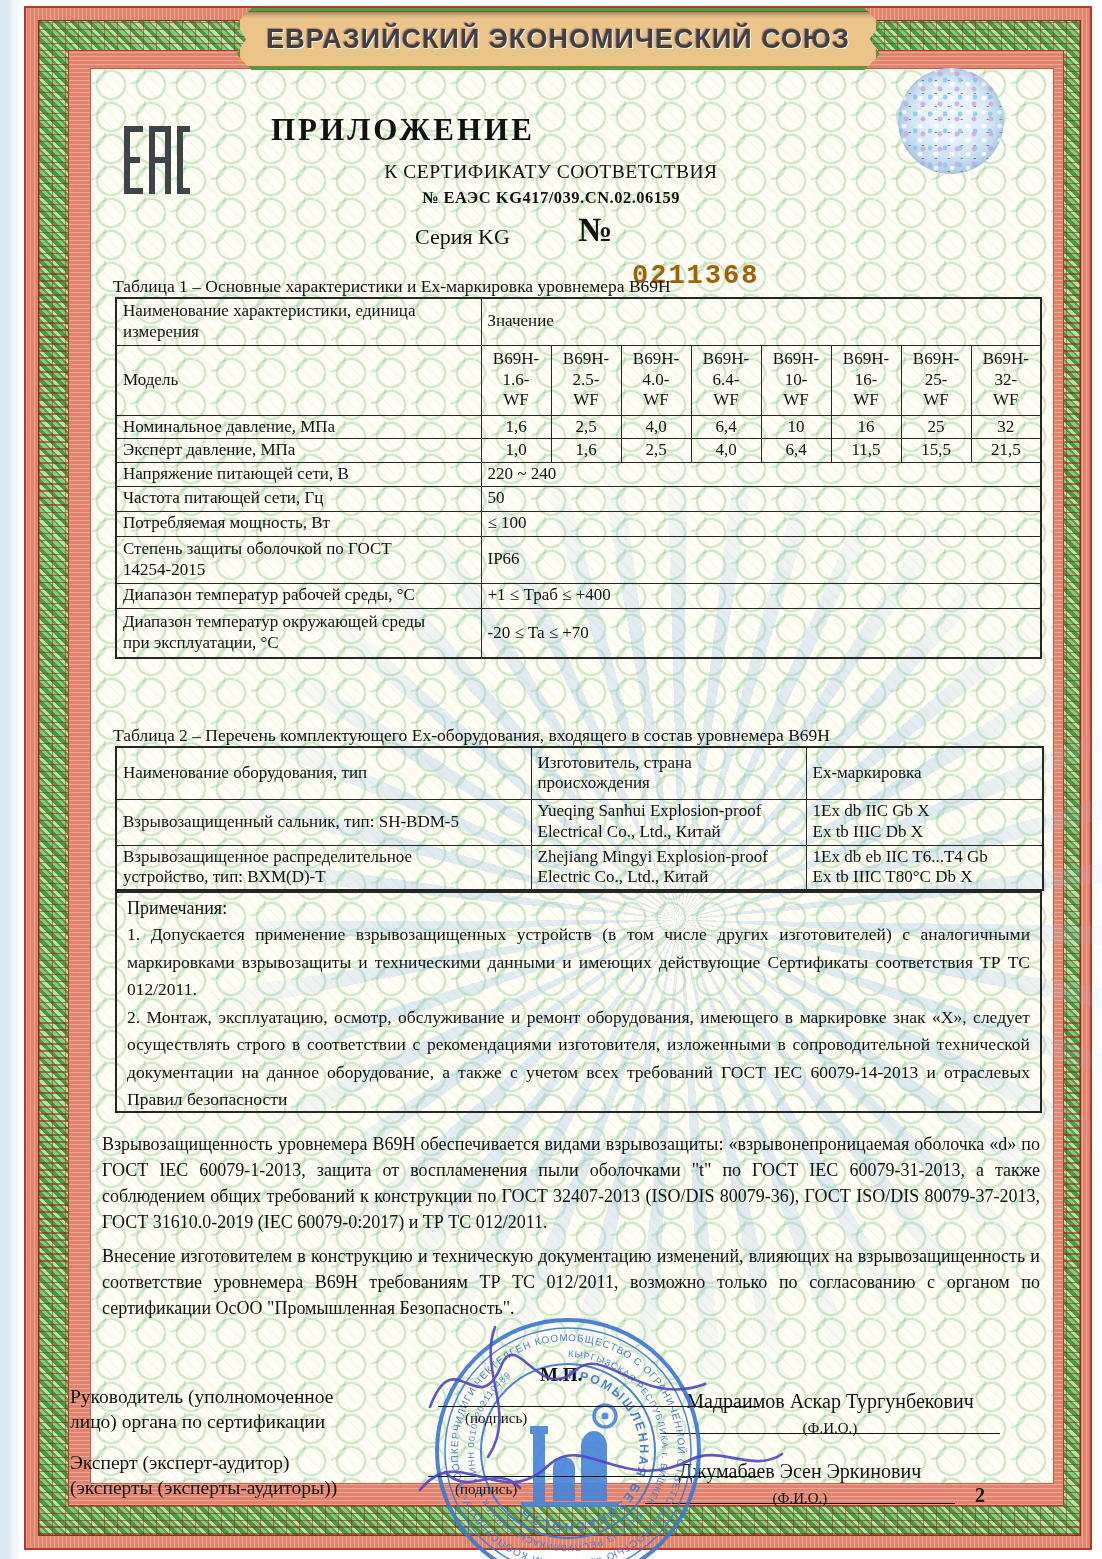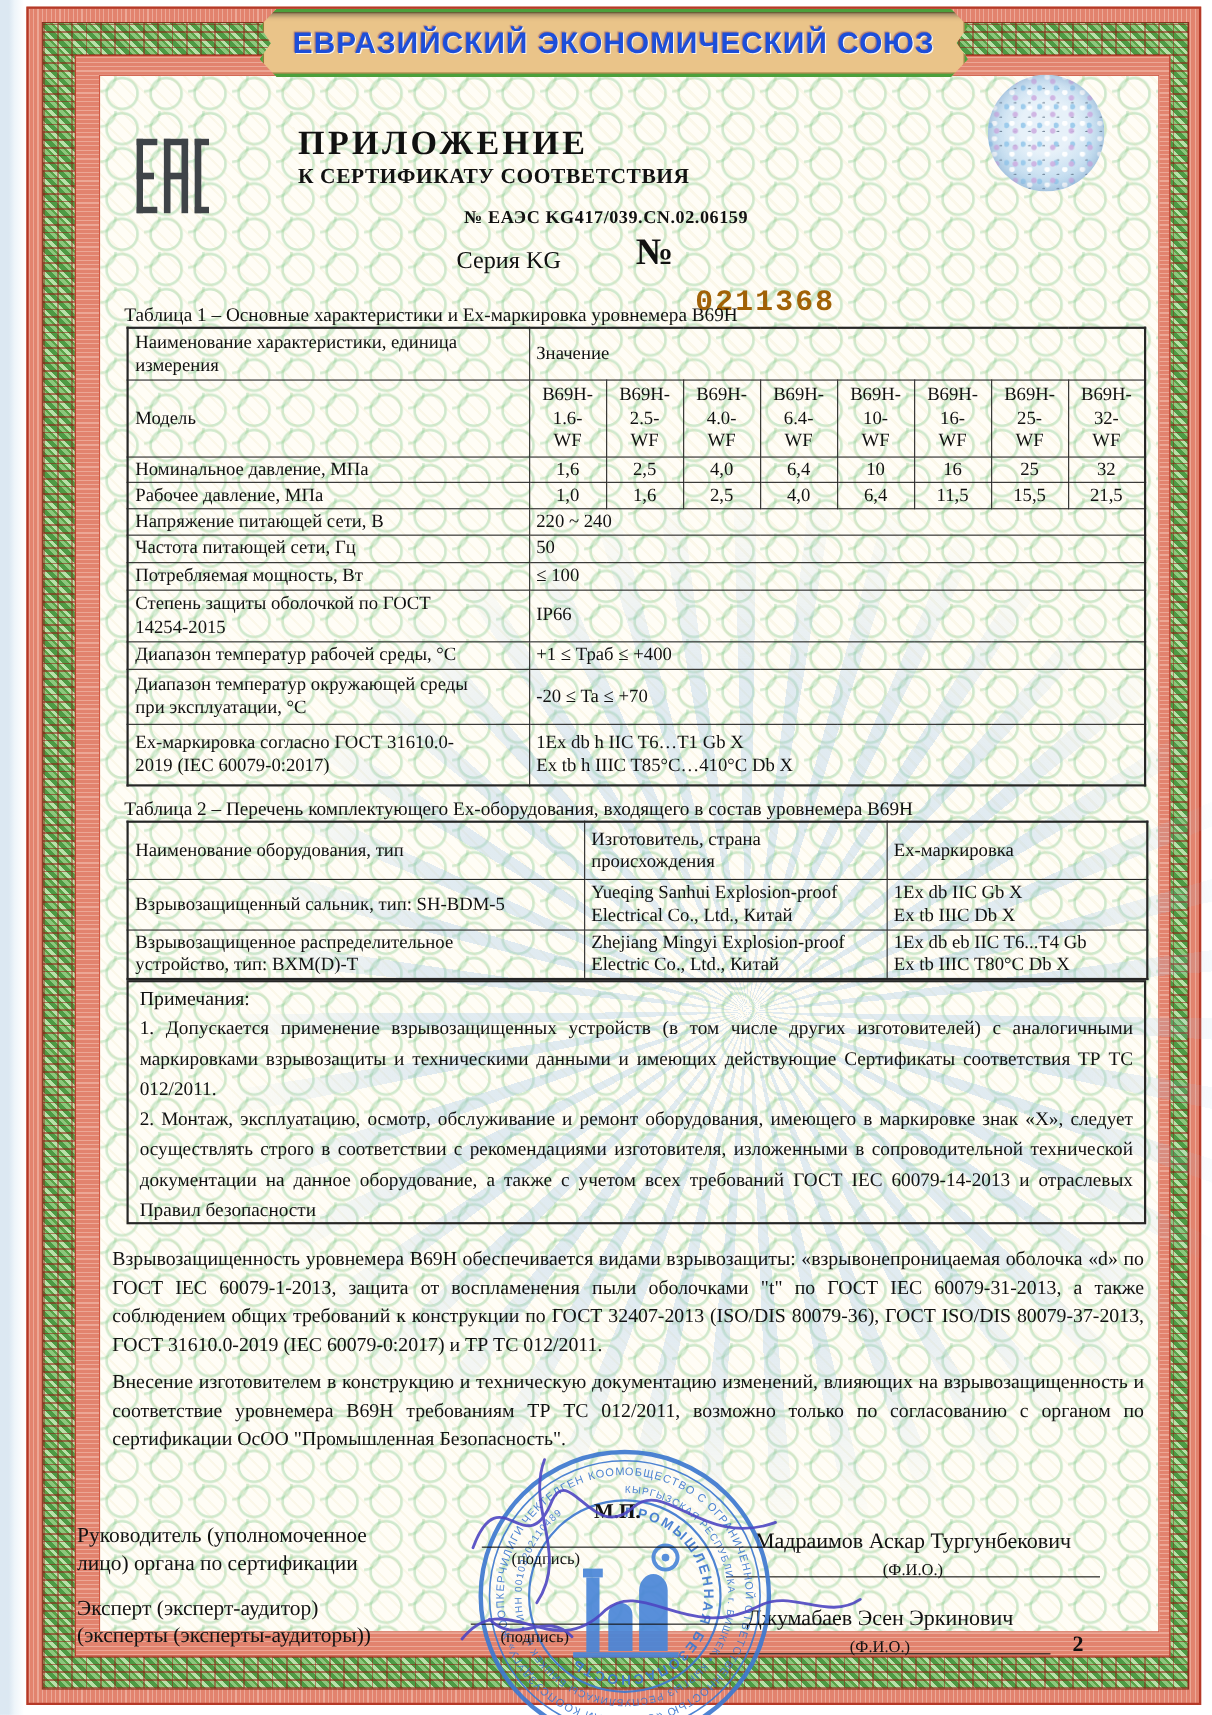--- a/index.html
+++ b/index.html
@@ -31,37 +31,37 @@
         -webkit-mask-image:radial-gradient(circle at 50% 50%,rgba(0,0,0,.95) 0 42%,transparent 68%);
         mask-image:radial-gradient(circle at 50% 50%,rgba(0,0,0,.95) 0 42%,transparent 68%);
         z-index:1;}
   
   .banner{position:absolute;left:236px;top:8px;width:644px;height:62px;z-index:6;
         background:#eac489;border:3px solid #4ca03c;box-sizing:border-box;
         box-shadow:inset 0 6px 5px -3px rgba(50,50,50,.5),inset 0 0 0 1px #9a7a3c;
         clip-path:polygon(0% 26%,2.4% 0%,97.6% 0%,100% 26%,98.4% 50%,100% 74%,97.6% 100%,2.4% 100%,0% 74%,1.6% 50%);
         text-align:center;line-height:56px;
         font-family:"Liberation Sans",sans-serif;font-size:27px;font-weight:700;
-        color:#1d4ed8;letter-spacing:1px;
+        color:#404040;letter-spacing:1px;
         text-shadow:1px 1px 0 rgba(255,255,255,.85),-1px -1px 1px rgba(110,40,95,.45);}
   
   .eac{position:absolute;left:124px;top:126px;z-index:5;}
   .holo{position:absolute;left:898px;top:68px;width:106px;height:106px;border-radius:50%;z-index:5;
         background-image:
           radial-gradient(circle 3px at 8px 6px,rgba(205,175,225,.9) 0 2px,transparent 3px),
           radial-gradient(circle 3px at 2px 12px,rgba(150,200,235,.9) 0 2px,transparent 3px),
           radial-gradient(circle 2.5px at 12px 14px,rgba(90,110,130,.8) 0 1.6px,transparent 2.5px),
           radial-gradient(circle 3px at 6px 2px,rgba(255,255,255,.95) 0 2px,transparent 3px),
           radial-gradient(circle at 50% 45%,#e7f1f9 0 30%,#bcd9ee 70%,#a8cbe6 100%);
         background-size:17px 15px,15px 17px,13px 13px,16px 14px,100% 100%;
         box-shadow:inset 0 0 12px rgba(120,150,190,.55);}
   .title{position:absolute;left:271px;top:112px;width:560px;z-index:5;text-align:left;
         font-size:31px;font-weight:600;letter-spacing:3px;}
-  .subtitle{position:absolute;left:271px;top:150px;width:560px;z-index:5;
-        font-size:19.5px;font-weight:700;letter-spacing:.5px;}
+  .subtitle{position:absolute;left:271px;top:161px;width:560px;z-index:5;text-align:center;
+        font-size:19.5px;font-weight:400;letter-spacing:.5px;}
   .certnum{position:absolute;left:271px;top:188px;width:560px;z-index:5;text-align:center;
         font-size:16.5px;font-weight:700;letter-spacing:.5px;}
   .series{position:absolute;left:415px;top:224px;z-index:5;font-size:22px;}
   .nosign{position:absolute;left:578px;top:211px;z-index:5;font-size:34px;font-weight:700;}
   .serial{position:absolute;left:632px;top:220px;z-index:5;
         font-family:"Liberation Mono",monospace;font-size:27px;font-weight:700;letter-spacing:2px;color:#a16207;margin-top:41px;}
   
   .tcap{position:absolute;left:113px;z-index:5;font-size:17.5px;}
   table.doc{position:absolute;left:115px;z-index:5;border-collapse:collapse;table-layout:fixed;
         border:2px solid #262626;background:transparent;}
@@ -176,21 +176,21 @@
       <td class="num">1,6</td>
       <td class="num">2,5</td>
       <td class="num">4,0</td>
       <td class="num">6,4</td>
       <td class="num">10</td>
       <td class="num">16</td>
       <td class="num">25</td>
       <td class="num">32</td>
     </tr>
     <tr style="height:23px">
-      <td>Рабочее давление, МПа</td>
+      <td>Эксперт давление, МПа</td>
       <td class="num">1,0</td>
       <td class="num">1,6</td>
       <td class="num">2,5</td>
       <td class="num">4,0</td>
       <td class="num">6,4</td>
       <td class="num">11,5</td>
       <td class="num">15,5</td>
       <td class="num">21,5</td>
     </tr>
     <tr style="height:23px">
@@ -211,26 +211,20 @@
       <td colspan="8" class="mval">IP66</td>
     </tr>
     <tr style="height:25px">
       <td>Диапазон температур рабочей среды, °С</td>
       <td colspan="8" class="mval">+1 ≤ Траб ≤ +400</td>
     </tr>
     <tr style="height:50px">
       <td class="pre">Диапазон температур окружающей среды
 при эксплуатации, °С</td>
       <td colspan="8" class="mval">-20 ≤ Ta ≤ +70</td>
-    </tr>
-    <tr style="height:56px">
-      <td class="pre">Ex-маркировка согласно ГОСТ 31610.0-
-2019 (IEC 60079-0:2017)</td>
-      <td colspan="8" class="exval pre">1Ex db h IIC T6…T1 Gb X
-Ex tb h IIIC T85°C…410°C Db X</td>
     </tr>
   </tbody>
     </table>
 
   <div class="tcap" style="top:725px">Таблица 2 – Перечень комплектующего Ex-оборудования, входящего в состав уровнемера B69H</div>
 
   <table class="doc" style="top:746px;width:927px">
     <colgroup>
         <col style="width:415px">
         <col style="width:275px">

